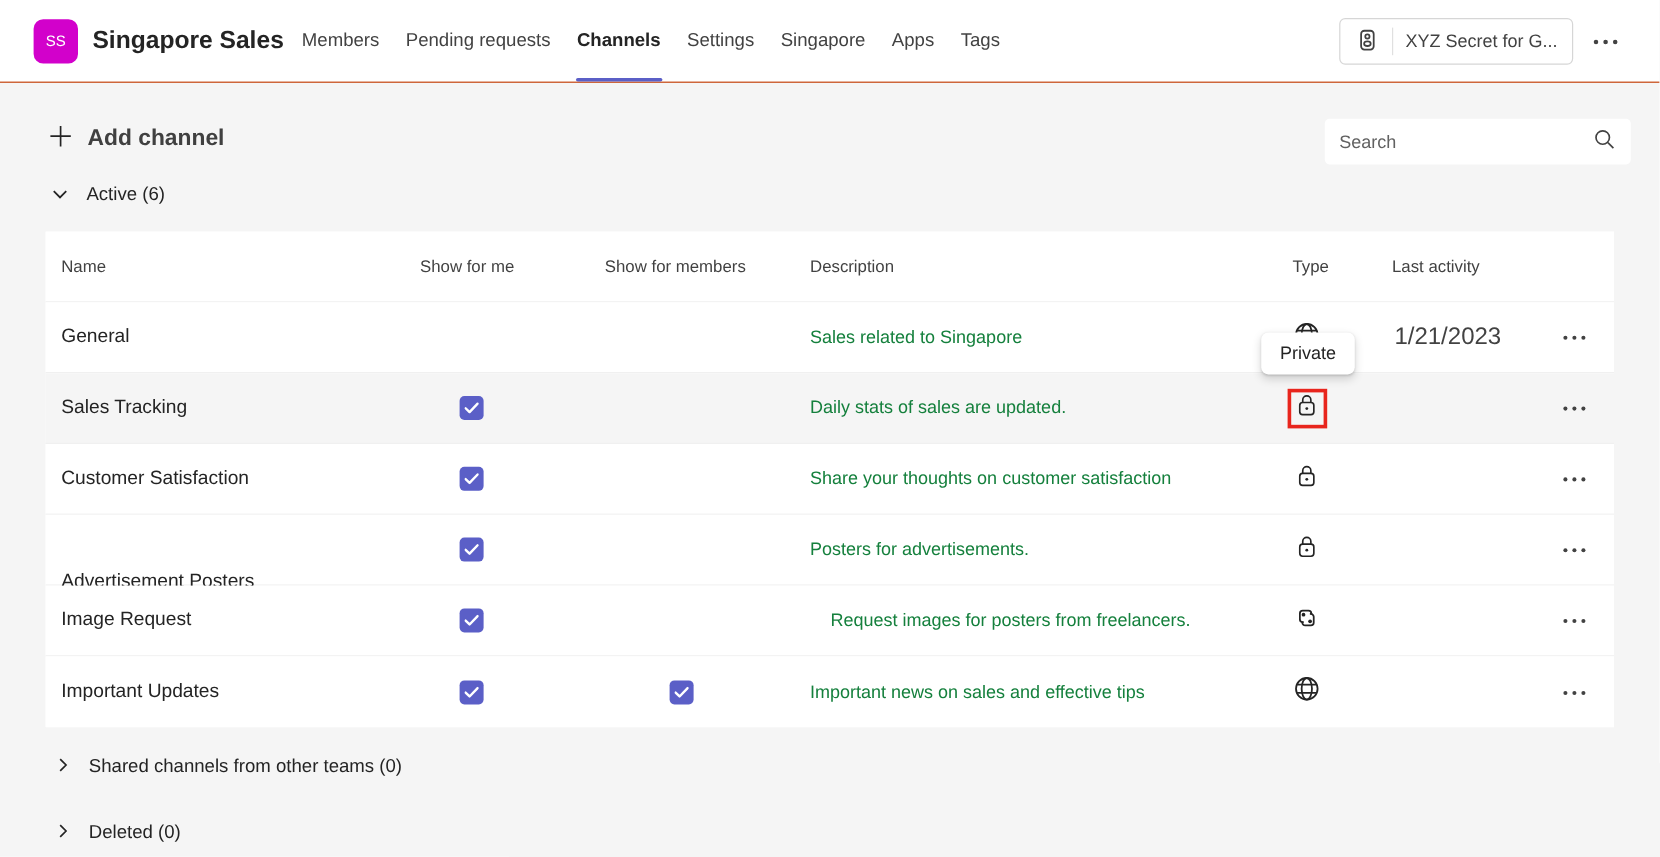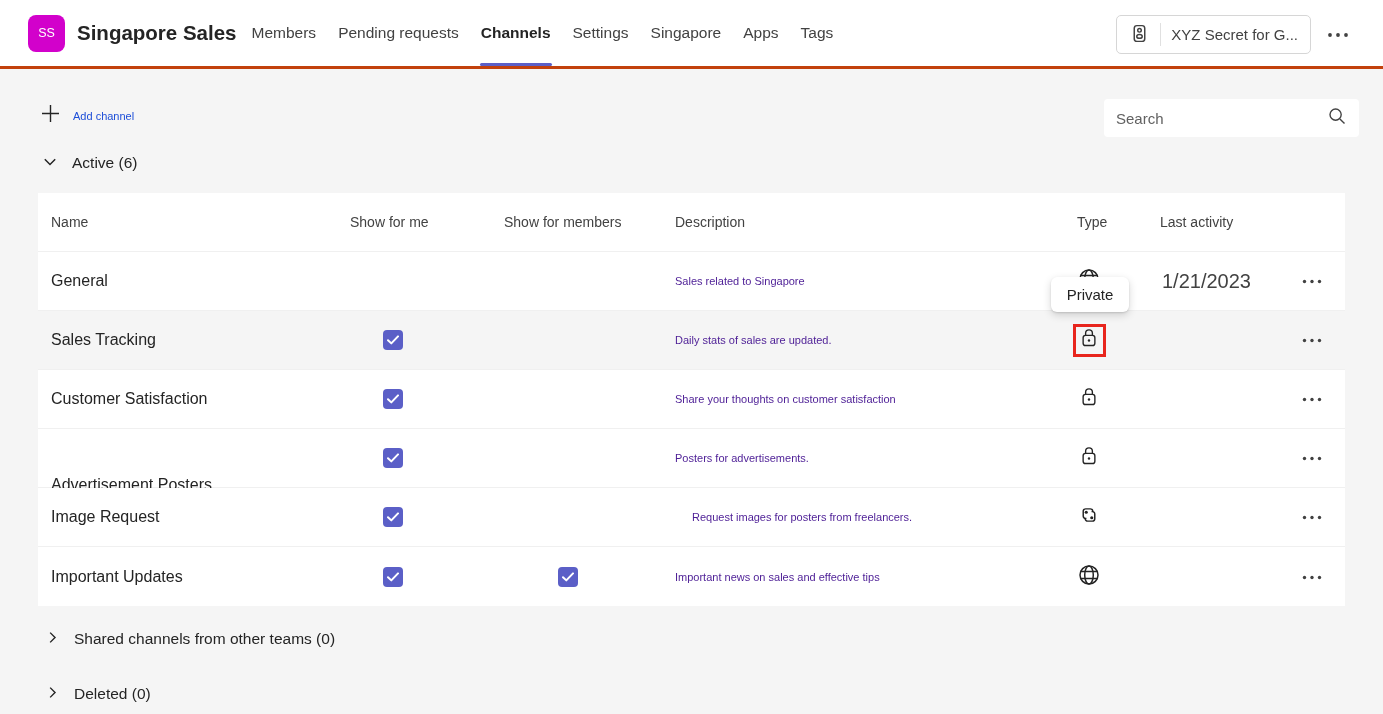--- a/index.html
+++ b/index.html
@@ -5,21 +5,21 @@
   * { margin:0; padding:0; box-sizing:border-box; }
   html,body { width:1383px; height:714px; }
   body {
     position:relative; overflow:hidden;
     font-family:"Liberation Sans", sans-serif;
     background:#f5f5f5; color:#242424;
   }
   
   .header {
     position:absolute; top:0; left:0; right:0; height:69px;
-    background:#fff; border-bottom:3px solid #c2410c;
+    background:#fff; border-bottom:1px solid #c2410c;
     display:flex; align-items:center; padding-left:28px;
   }
   .avatar {
     width:37px; height:37px; border-radius:8px; background:var(--avatar,#d201cb);
     color:#fff; font-size:12.5px; display:flex; align-items:center; justify-content:center;
     flex:none;
   }
   .team-title { font-size:20.5px; font-weight:700; color:#242424; margin:0 2px 0 12px; white-space:nowrap; }
   .tabs { display:flex; height:100%; margin-left:2px; }
   .tab { position:relative; display:flex; align-items:center; padding:0 11px; font-size:15.5px; color:#424242; cursor:pointer; white-space:nowrap; }
@@ -32,21 +32,21 @@
   .header-right { position:absolute; right:28px; top:0; height:69px; display:flex; align-items:center; gap:10px; }
   .app-btn {
     display:flex; align-items:center; height:39px; padding:0 12px; gap:10px;
     background:#fff; border:1px solid #d6d6d6; border-radius:5px; cursor:pointer;
   }
   .app-btn .vdiv { width:1px; height:23px; background:#e0e0e0; }
   .app-btn-label { font-size:15px; color:#424242; white-space:nowrap; }
   .icon-btn { background:none; border:none; padding:4px 6px; cursor:pointer; display:flex; align-items:center; }
   
   .add-channel { position:absolute; left:41px; top:104px; display:flex; align-items:center; gap:13px; cursor:pointer; }
-  .add-channel-label { font-size:11px; font-weight:400; color:#1d4ed8; }
+  .add-channel-label { font-size:19px; font-weight:700; color:#404040; }
   .search-box {
     position:absolute; left:1104px; top:99px; width:255px; height:38px;
     background:#fff; border-radius:4px; display:flex; align-items:center; padding:0 12px;
   }
   .search-box input {
     border:none; outline:none; flex:1; font-size:15px; color:#242424;
     font-family:"Liberation Sans", sans-serif; background:transparent;
   }
   .search-box input::placeholder { color:#616161; }
   
@@ -57,21 +57,21 @@
   #deleted-toggle { left:45px; top:685px; }
   
   .table-card { position:absolute; left:38px; top:193px; width:1307px; background:#fff; }
   .t-row { position:relative; height:59px; border-bottom:1px solid #f0f0f0; background:#fff; }
   .t-row.header-row { height:59px; }
   .t-row.hover { background:#f5f5f5; }
   .t-row:last-child { border-bottom:none; }
   .cell { position:absolute; top:50%; transform:translateY(-50%); white-space:nowrap; }
   .col-h { font-size:14px; color:#424242; }
   .cell.name { font-size:16px; color:#242424; }
-  .cell.desc { font-size:11px; color:#4c1d95; }
+  .cell.desc { font-size:15px; color:#15803d; }
   .cell.date { font-size:20px; color:#424242; }
   .checkbox {
     position:absolute; top:50%; transform:translateY(-50%);
     width:20px; height:20px; border-radius:4px; background:var(--accent,#5b5fc7);
     display:flex; align-items:center; justify-content:center; cursor:pointer;
   }
   .type-cell {
     position:absolute; top:50%; transform:translateY(-50%); left:1033px;
     width:36px; height:36px; display:flex; align-items:center; justify-content:center;
   }

